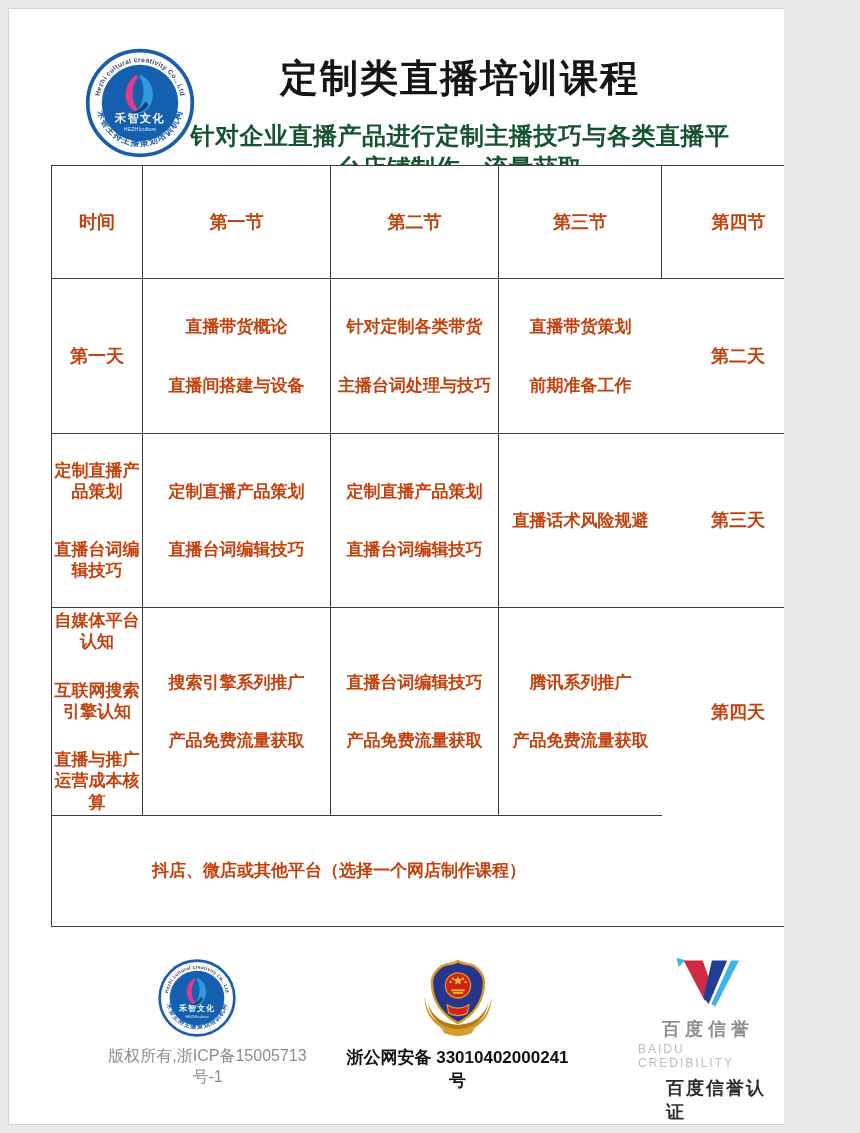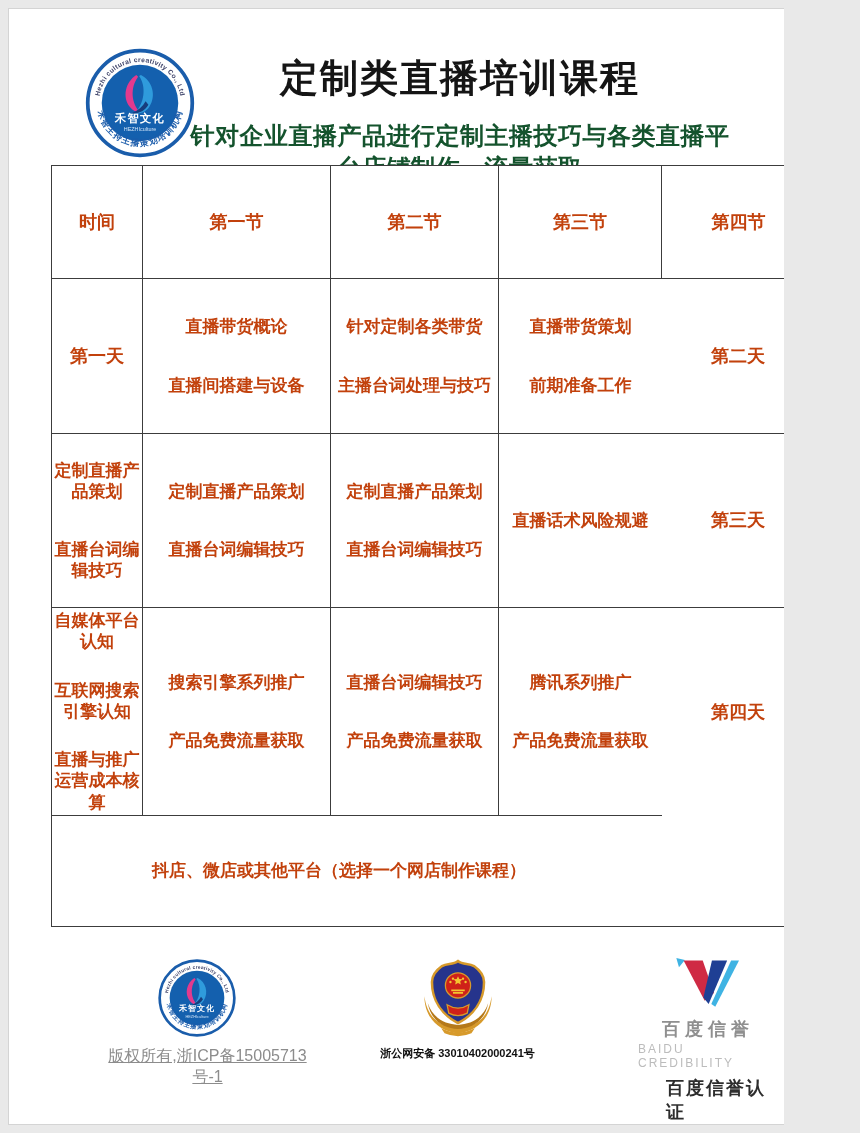--- a/index.html
+++ b/index.html
@@ -27,24 +27,24 @@
   .ct-cell.th, .ct-cell.day { font-size:18px; font-weight:800; }
   .ct-cell.gap2 { gap:37px; }
   .ct-cell.gap3 { gap:27px; }
   .ct-cell.last-col { border-right:none; }
   .ct-cell.last-row { border-bottom:none; }
   .ct-cell.merged { grid-column:2 / 6; align-items:flex-start; padding-left:9px; }
 
   
   .footer-left-logo { position:absolute; left:157px; top:958px; }
   .copyright-text { position:absolute; left:95px; top:1046px; width:225px; text-align:center;
-    color:#8c8c8c; font-size:16px; font-weight:400;text-decoration:underline; }
+    color:#8c8c8c; font-size:16px; font-weight:400; }
   .police-badge { position:absolute; left:416px; top:956px; }
   .police-text { position:absolute; left:345px; top:1046px; width:225px; text-align:center;
-    color:#111; font-size:11px; font-weight:800; }
+    color:#111; font-size:17px; font-weight:800; }
   .baidu-block { position:absolute; left:638px; top:955px; width:140px;
     display:flex; flex-direction:column; align-items:center; }
   .baidu-line1 { margin-top:6px; color:#8f8f8f; font-size:18px; font-weight:700; letter-spacing:5px; }
   .baidu-line2 { margin-top:1px; color:#bcbcbc; font-size:12px; letter-spacing:2px; }
   .baidu-line3 { margin-top:6px; color:#2d2d2d; font-size:18px; font-weight:700; letter-spacing:2px;margin-left:28px; }
 
   svg { display:block; }
 </style>
 </head>
 <body>

